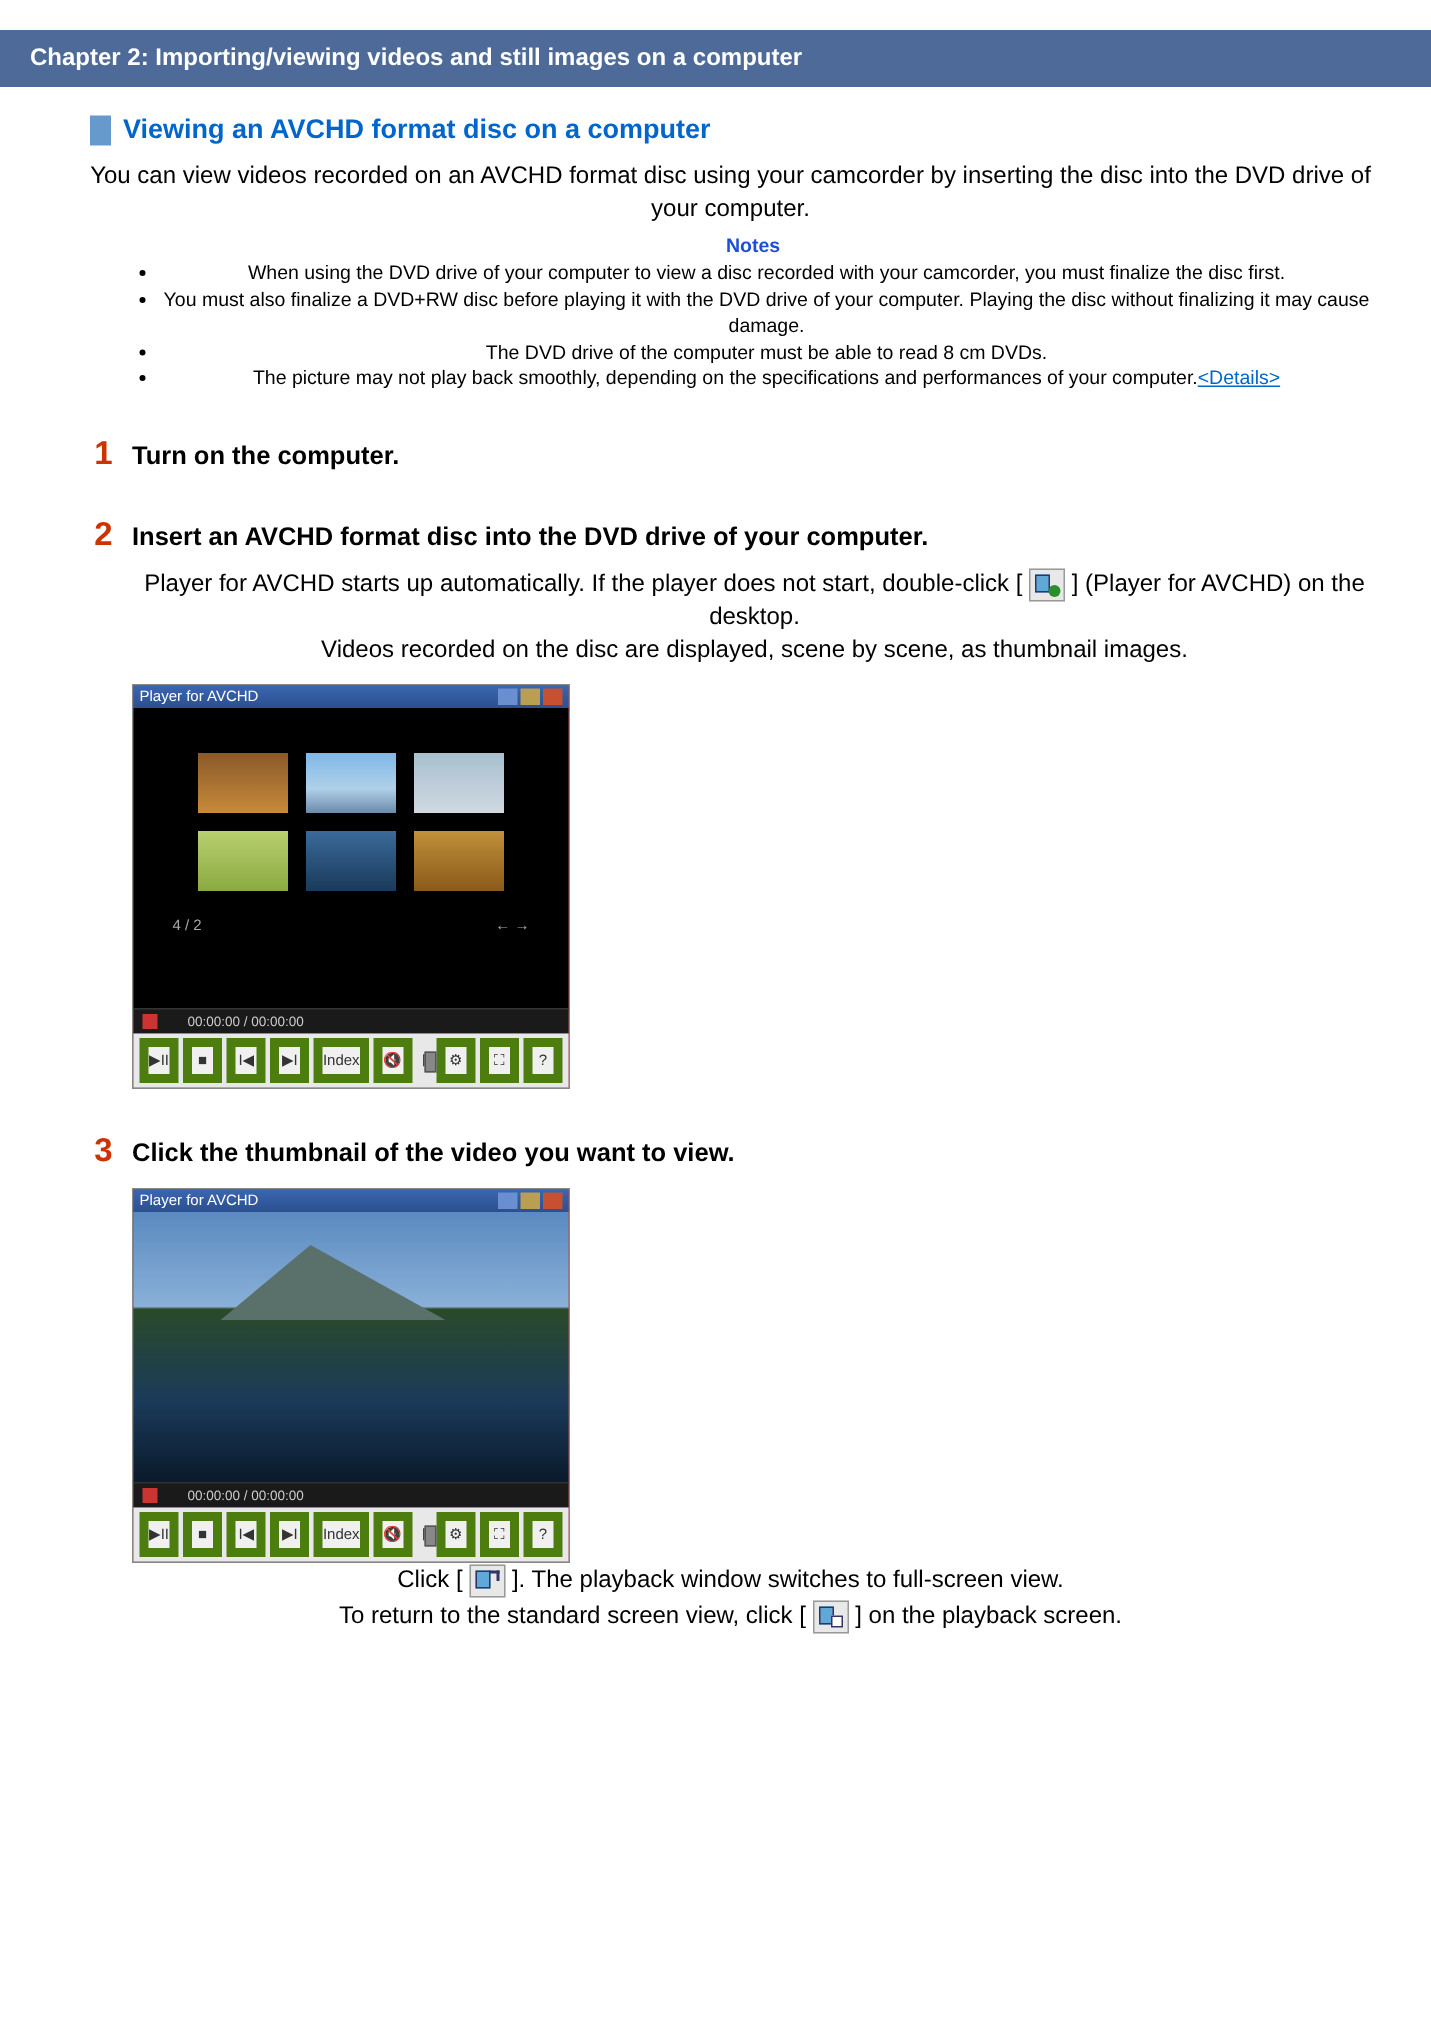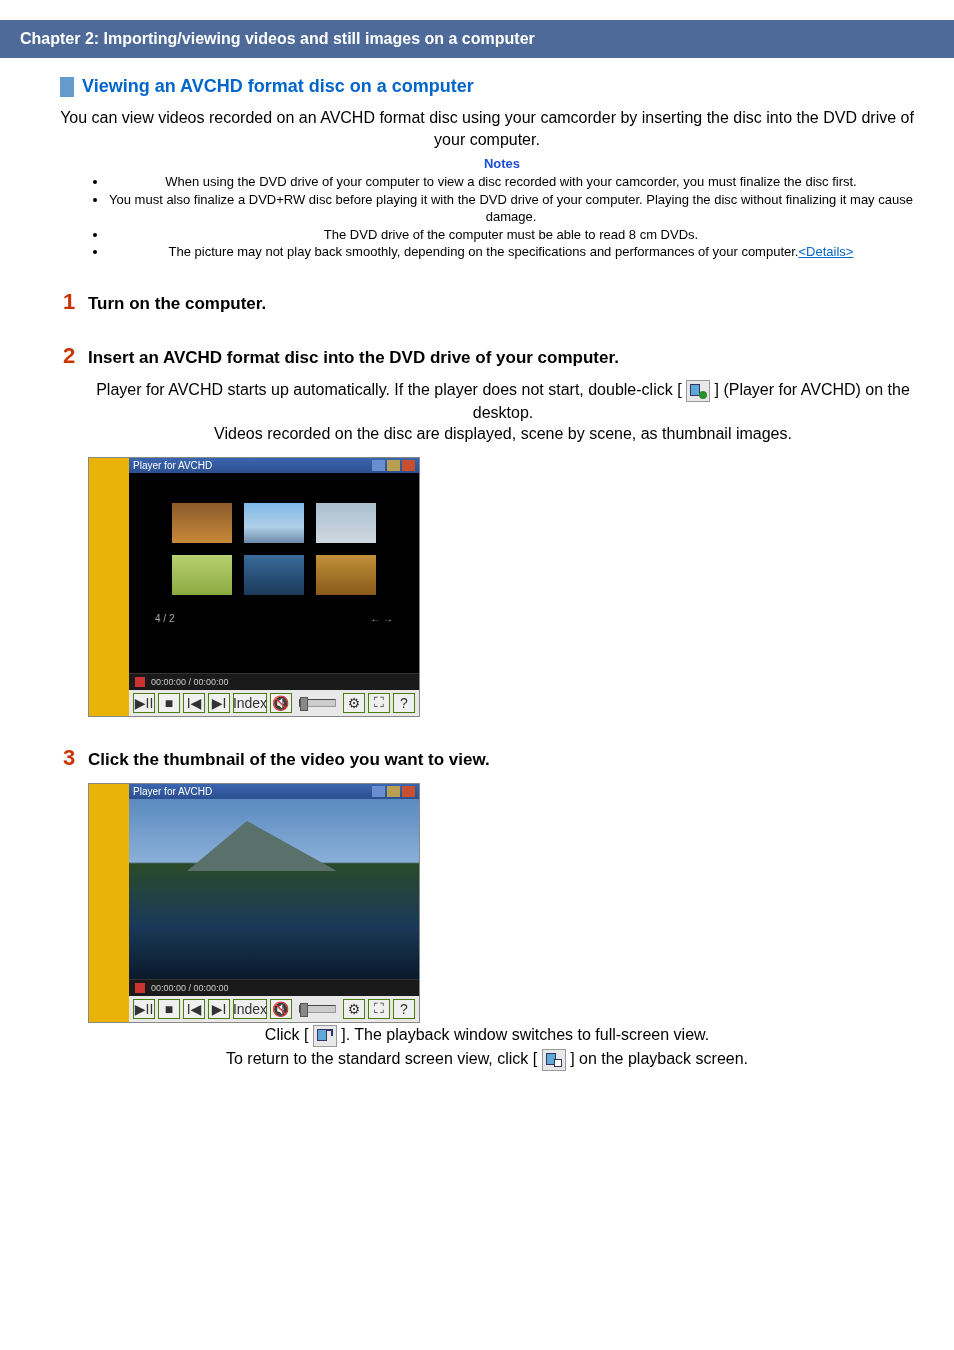--- a/index.html
+++ b/index.html
@@ -129,22 +129,21 @@
     right: 3px; bottom: 3px;
     width: 6px; height: 6px;
     border: 1px solid #336;
     background: #fff;
   }
   .screenshot {
     margin-top: 12px;
     margin-left: 28px;
     width: 290px;
     border: 1px solid #888;
-    background: #eab308;
-    padding-left: 40px;
+    background: #b91c1c;
   }
   .ss-titlebar {
     background: linear-gradient(#3a66b0,#2c4f8f);
     color: #fff;
     font-size: 10px;
     padding: 2px 4px;
     display: flex;
     justify-content: space-between;
     align-items: center;
   }
@@ -191,40 +190,40 @@
     padding: 0 6px;
   }
   .ss-statusbar {
     background: #1a1a1a;
     color: #ccc;
     font-size: 9px;
     padding: 3px 6px;
     border-top: 1px solid #333;
     display: flex;
     align-items: center;
-    gap: 6px;
+    gap: 20px;
   }
   .ss-stop { width:10px; height:10px; background:#c33; display:inline-block; }
   .ss-controlbar {
     background: #e8e8e8;
     padding: 3px 4px;
     display: flex;
     align-items: center;
     gap: 3px;
     font-size: 9px;
   }
   .ctrl-btn {
     width: 20px;
     height: 18px;
     background: #f0f0f0;
-    border: 1px solid #4d7c0f;
+    border: 6px solid #4d7c0f;
     display: inline-flex;
     align-items: center;
     justify-content: center;
-    font-size: 14px;
+    font-size: 10px;
     color: #333;
   }
   .ctrl-track {
     flex: 1;
     height: 6px;
     background: #ccc;
     border: 1px inset #999;
     margin: 0 4px;
     position: relative;
   }

